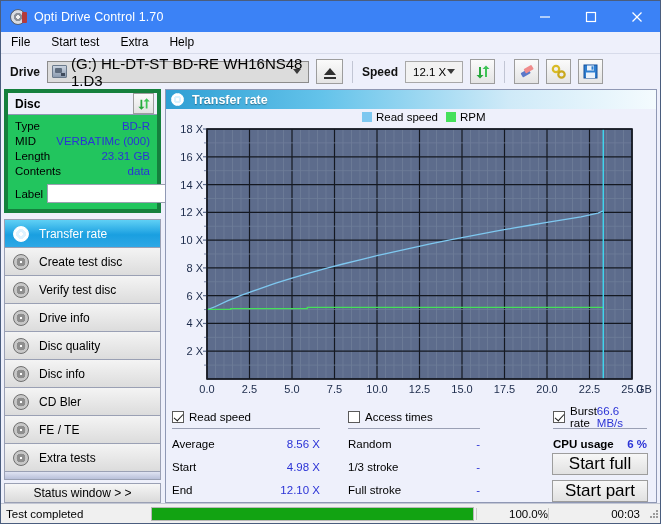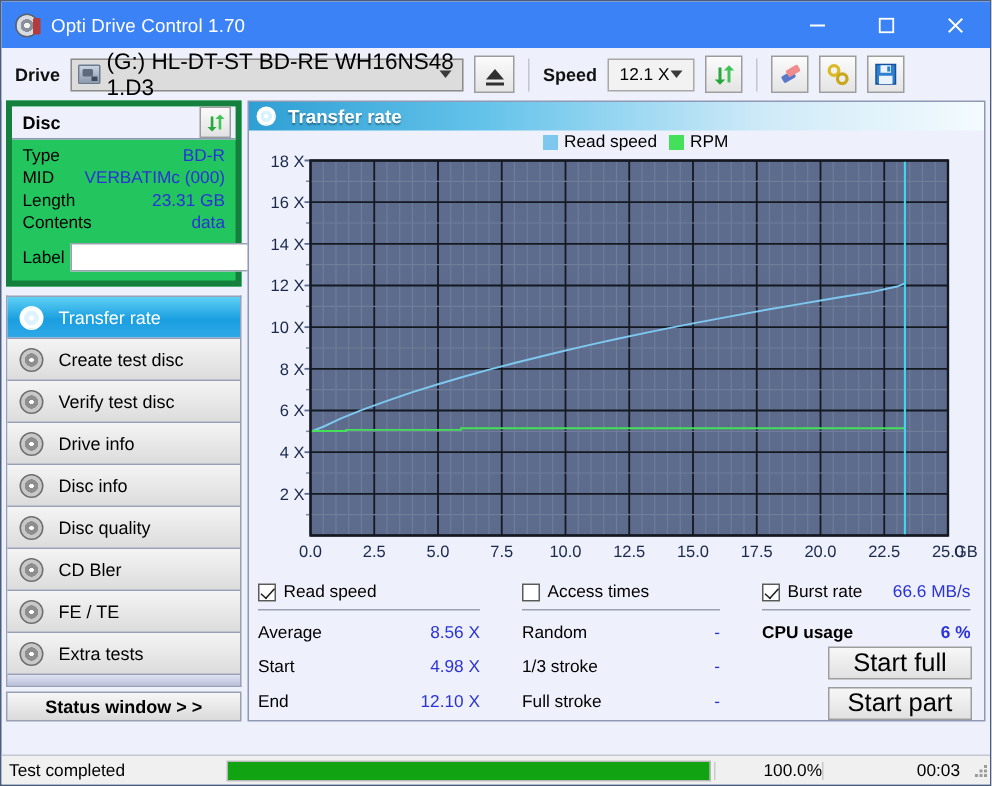--- a/index.html
+++ b/index.html
@@ -216,21 +216,21 @@
   .navitem.active .navicon {
     background: radial-gradient(circle,#ffffff 0 16%, #dff3ff 18% 48%, #ffffff 50% 78%, #cfe9f8 80% 100%);
     border-color: #ffffff;
   }
   .nav-spacer { flex: 1; background: linear-gradient(#dfe3f2,#b9c0da); border: 1px solid #9aa0b4; border-top: none; min-height: 8px; }
   .statuswin {
     height: 26px; margin-top: 3px;
     background: linear-gradient(#f6f6f6,#dadada);
     border: 1px solid #9aa0b4;
     display: flex; align-items: center; justify-content: center;
-    font-size: 12px; font-weight: bold; color: #000;
+    font-size: 12px; font-weight: normal; color: #000;
   }
 
   
   .right {
     flex: 1;
     border: 1px solid #8f98b4;
     background: #eef0fb;
     display: flex; flex-direction: column;
   }
   .panel-head {
@@ -264,21 +264,21 @@
   .stats {
     flex: 1;
     display: flex;
     padding: 4px 6px 0 6px;
     font-size: 11.5px;
     color: #000;
   }
   .col { position: relative; }
   .col1 { width: 176px; }
   .col2 { width: 160px; }
-  .col3 { flex: 1; }
+  .col3 { flex: 1; margin-left: 45px; }
   .chk-row { display: flex; align-items: center; height: 17px; }
   .chk {
     width: 12px; height: 12px;
     background: #fff; border: 1px solid #5a5a5a;
     margin-right: 5px;
     position: relative;
     flex: 0 0 auto;
   }
   .chk.on::after {
     content: "";
@@ -346,20 +346,26 @@
       </div>
       <div class="winbtn">
         <svg width="12" height="12" viewBox="0 0 12 12">
             <line x1="1.5" y1="1.5" x2="10.5" y2="10.5" stroke="#fff" stroke-width="1.3"></line>
             <line x1="10.5" y1="1.5" x2="1.5" y2="10.5" stroke="#fff" stroke-width="1.3"></line>
           </svg>
       </div>
     </div>
   </div>
 
+  <div class="menubar">
+    <div class="menu-item">File</div>
+    <div class="menu-item">Start test</div>
+    <div class="menu-item">Extra</div>
+    <div class="menu-item">Help</div>
+  </div>
 
   <div class="toolbar">
     <div class="tb-label">Drive</div>
     <div class="drive-combo">
       <div class="drive-ic"></div>
       <span>(G:)  HL-DT-ST BD-RE  WH16NS48 1.D3</span>
       <span class="combo-arrow"></span>
     </div>
     <div class="tbbtn lg">
       <span class="eject-ic"></span>
@@ -452,25 +458,25 @@
         <div class="navitem">
           <span class="navicon"></span>
           <span>Verify test disc</span>
         </div>
         <div class="navitem">
           <span class="navicon"></span>
           <span>Drive info</span>
         </div>
         <div class="navitem">
           <span class="navicon"></span>
+          <span>Disc quality</span>
+        </div>
+        <div class="navitem">
+          <span class="navicon"></span>
           <span>Disc info</span>
-        </div>
-        <div class="navitem">
-          <span class="navicon"></span>
-          <span>Disc quality</span>
         </div>
         <div class="navitem">
           <span class="navicon"></span>
           <span>CD Bler</span>
         </div>
         <div class="navitem">
           <span class="navicon"></span>
           <span>FE / TE</span>
         </div>
         <div class="navitem">

